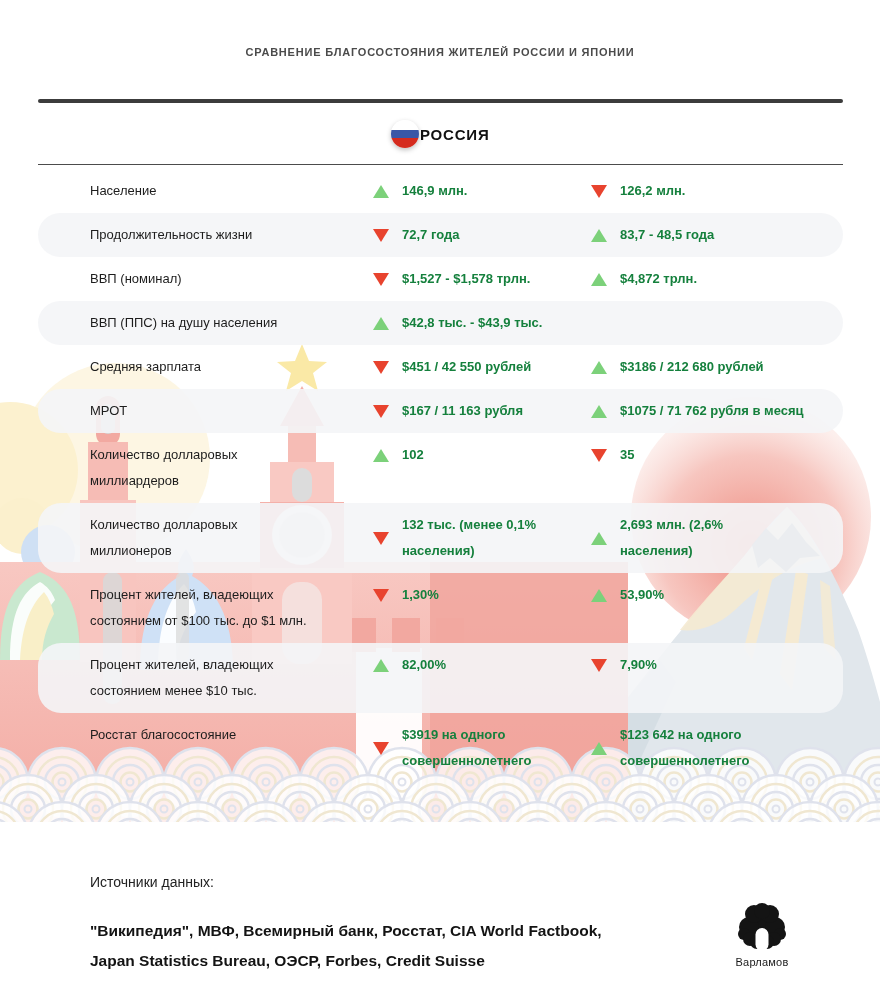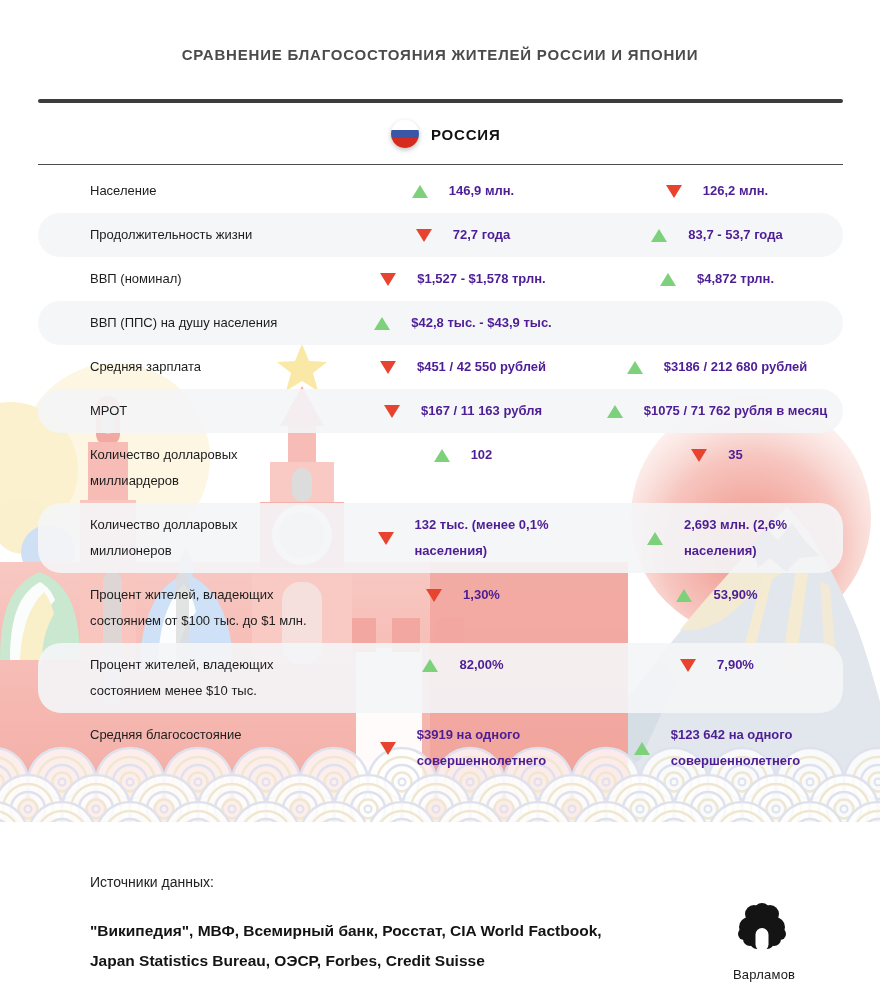--- a/index.html
+++ b/index.html
@@ -3,63 +3,63 @@
 <meta charset="utf-8">
 <style>
   html,body{margin:0;padding:0;background:#ffffff;}
   .canvas{
     position:relative;width:880px;height:1008px;overflow:hidden;background:#ffffff;
     font-family:"Liberation Sans","DejaVu Sans",sans-serif;color:#151515;
   }
   
   .title{
     position:absolute;top:46px;left:0;width:100%;text-align:center;
-    font-size:15px;font-weight:700;letter-spacing:0.8px;color:#4b4b4b;
+    font-size:11px;font-weight:700;letter-spacing:0.8px;color:#4b4b4b;
   }
   .rule-thick{position:absolute;top:99px;left:38px;width:805px;height:4px;background:#3c3c3c;border-radius:2px;}
   .rule-bottom{position:absolute;top:820px;left:0;width:880px;height:2px;background:#191919;}
 
   
   .illustration{position:absolute;top:330px;left:0;width:880px;height:492px;z-index:1;}
 
   
   .table{position:absolute;top:104px;left:38px;width:805px;z-index:2;}
   .thead{
     display:grid;grid-template-columns:297px 218px 1fr;align-items:center;
     height:60px;border-bottom:1px solid #4c4c4c;
   }
-  .country{display:flex;align-items:center;gap:12px;padding-left:56px;}
+  .country{display:flex;align-items:center;gap:1px;padding-left:56px;}
   .country-label{font-size:15px;font-weight:700;letter-spacing:0.8px;color:#111;}
   .flag{width:28px;height:28px;border-radius:50%;box-shadow:0 2px 5px rgba(0,0,0,0.25);flex:0 0 auto;}
   .flag-ru{background:linear-gradient(180deg,#ffffff 0 34%,#3a57a7 34% 64%,#d52b1e 64% 100%);}
   .flag-jp{background:#ffffff;display:flex;align-items:center;justify-content:center;}
   .flag-jp::after{content:"";width:13px;height:13px;border-radius:50%;background:#d7161f;}
 
   .tbody{padding-top:4px;}
   .row{
     display:grid;grid-template-columns:297px 218px 1fr;align-items:start;
     padding:9px 0;
   }
   .row.shaded{background:rgba(244,245,247,0.9);border-radius:23px;}
   .cell{line-height:26px;font-size:13px;}
   .label{padding-left:52px;font-weight:400;color:#1d1d1d;white-space:pre-line;}
-  .value{padding-left:38px;display:flex;gap:21px;align-items:center;font-weight:700;color:#4c1d95;justify-content:center;}
+  .value{padding-left:38px;display:flex;gap:13px;align-items:center;font-weight:700;color:#15803d;}
   .val{white-space:pre-line;}
   .tri{width:0;height:0;border-left:8px solid transparent;border-right:8px solid transparent;flex:0 0 auto;}
   .tri-up{border-bottom:13px solid var(--up,#7cd17a);}
   .tri-down{border-top:13px solid var(--down,#e8432e);}
 
   
   .sources-label{position:absolute;top:874px;left:90px;font-size:14px;color:#222;z-index:2;}
   .sources-text{
     position:absolute;top:916px;left:90px;width:560px;z-index:2;
     font-size:15.5px;font-weight:700;color:#131313;line-height:30px;
   }
   .logo{position:absolute;top:903px;left:733px;width:58px;text-align:center;z-index:2;}
-  .logo-name{display:block;font-size:13px;color:#1a1a1a;margin-top:12px;letter-spacing:0.2px;}
+  .logo-name{display:block;font-size:11px;color:#1a1a1a;margin-top:1px;letter-spacing:0.2px;}
 </style>
 </head>
 <body>
 
 <div class="canvas">
 
   <div class="title">СРАВНЕНИЕ БЛАГОСОСТОЯНИЯ ЖИТЕЛЕЙ РОССИИ И ЯПОНИИ</div>
   <div class="rule-thick"></div>
 
   <svg class="illustration" viewBox="0 0 880 492" width="880" height="492" aria-hidden="true">
@@ -216,21 +216,21 @@
     </div>
   </div>
         <div class="row shaded">
     <div class="cell label">Продолжительность жизни</div>
     <div class="cell value">
       <span class="tri tri-down"></span>
       <span class="val">72,7 года</span>
     </div>
     <div class="cell value">
       <span class="tri tri-up"></span>
-      <span class="val">83,7 - 53,7 года</span>
+      <span class="val">83,7 - 48,5 года</span>
     </div>
   </div>
         <div class="row">
     <div class="cell label">ВВП (номинал)</div>
     <div class="cell value">
       <span class="tri tri-down"></span>
       <span class="val">$1,527 - $1,578 трлн.</span>
     </div>
     <div class="cell value">
       <span class="tri tri-up"></span>
@@ -310,21 +310,21 @@
     <div class="cell value">
       <span class="tri tri-up"></span>
       <span class="val">82,00%</span>
     </div>
     <div class="cell value">
       <span class="tri tri-down"></span>
       <span class="val">7,90%</span>
     </div>
   </div>
         <div class="row">
-    <div class="cell label">Средняя благосостояние</div>
+    <div class="cell label">Росстат благосостояние</div>
     <div class="cell value">
       <span class="tri tri-down"></span>
       <span class="val">$3919 на одного
 совершеннолетнего</span>
     </div>
     <div class="cell value">
       <span class="tri tri-up"></span>
       <span class="val">$123 642 на одного
 совершеннолетнего</span>
     </div>

